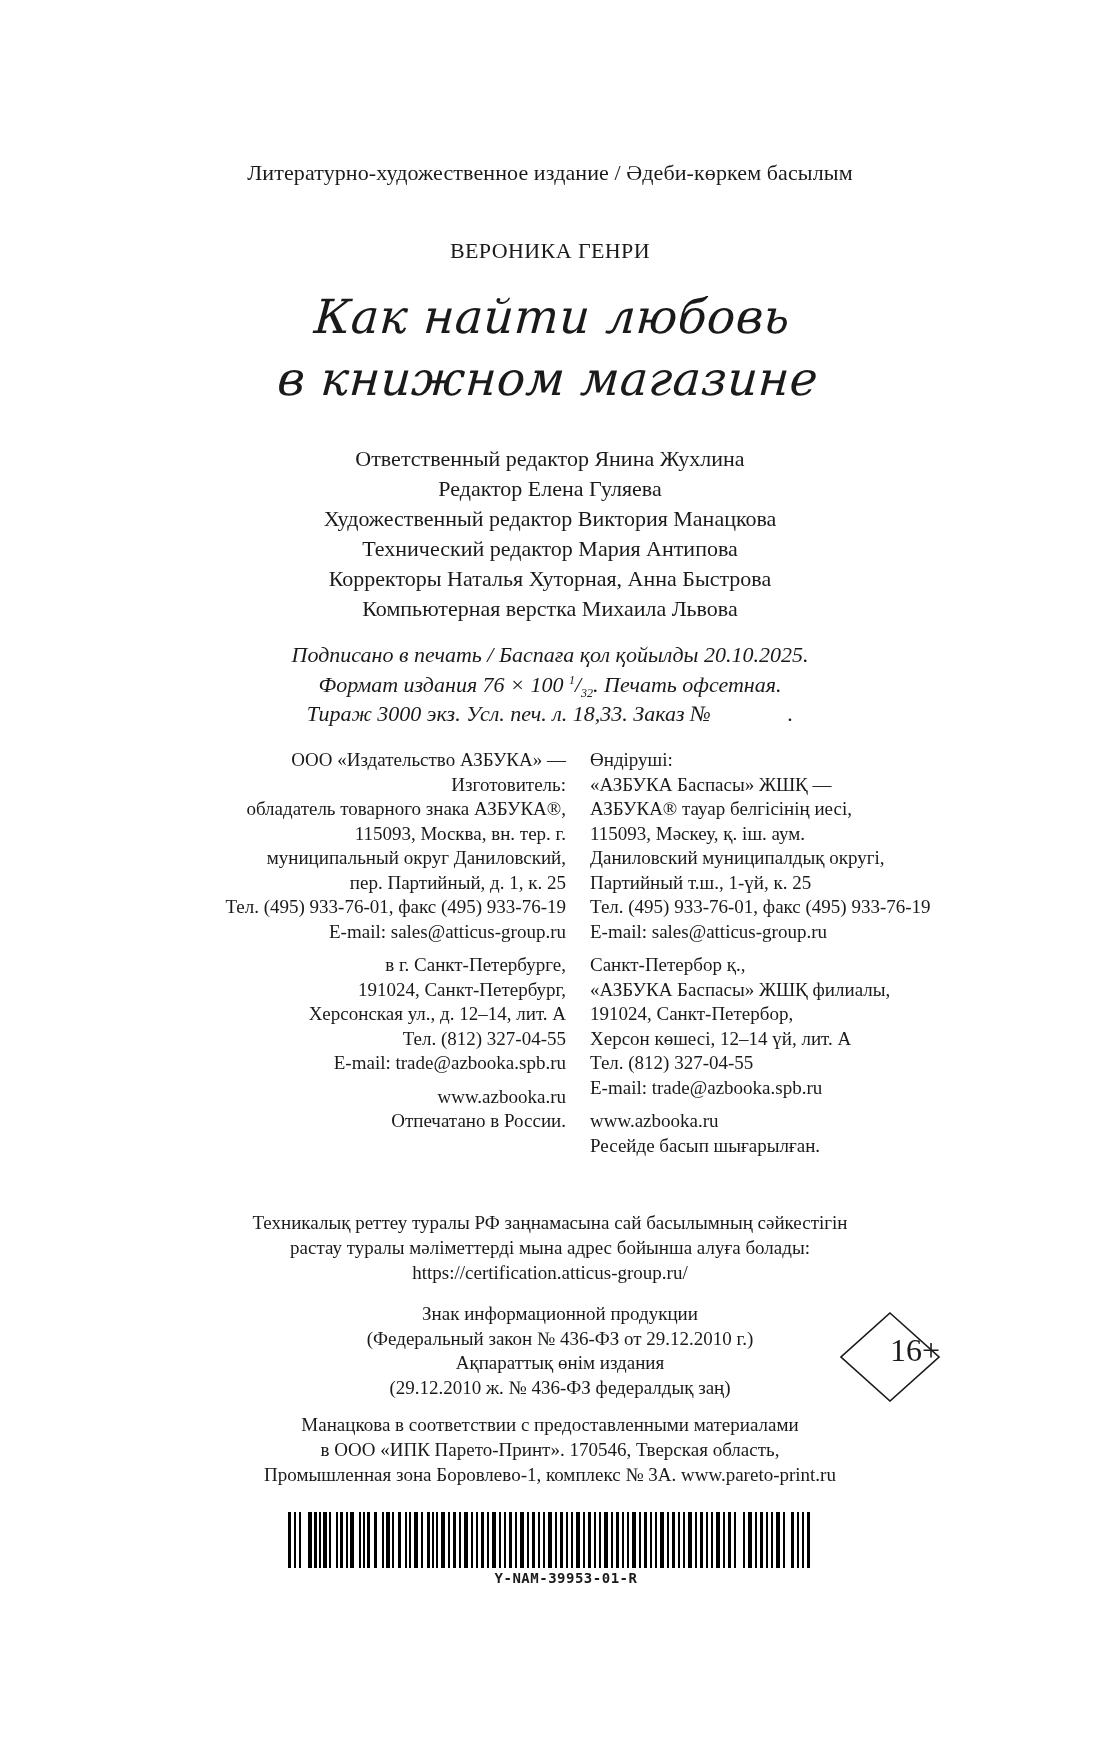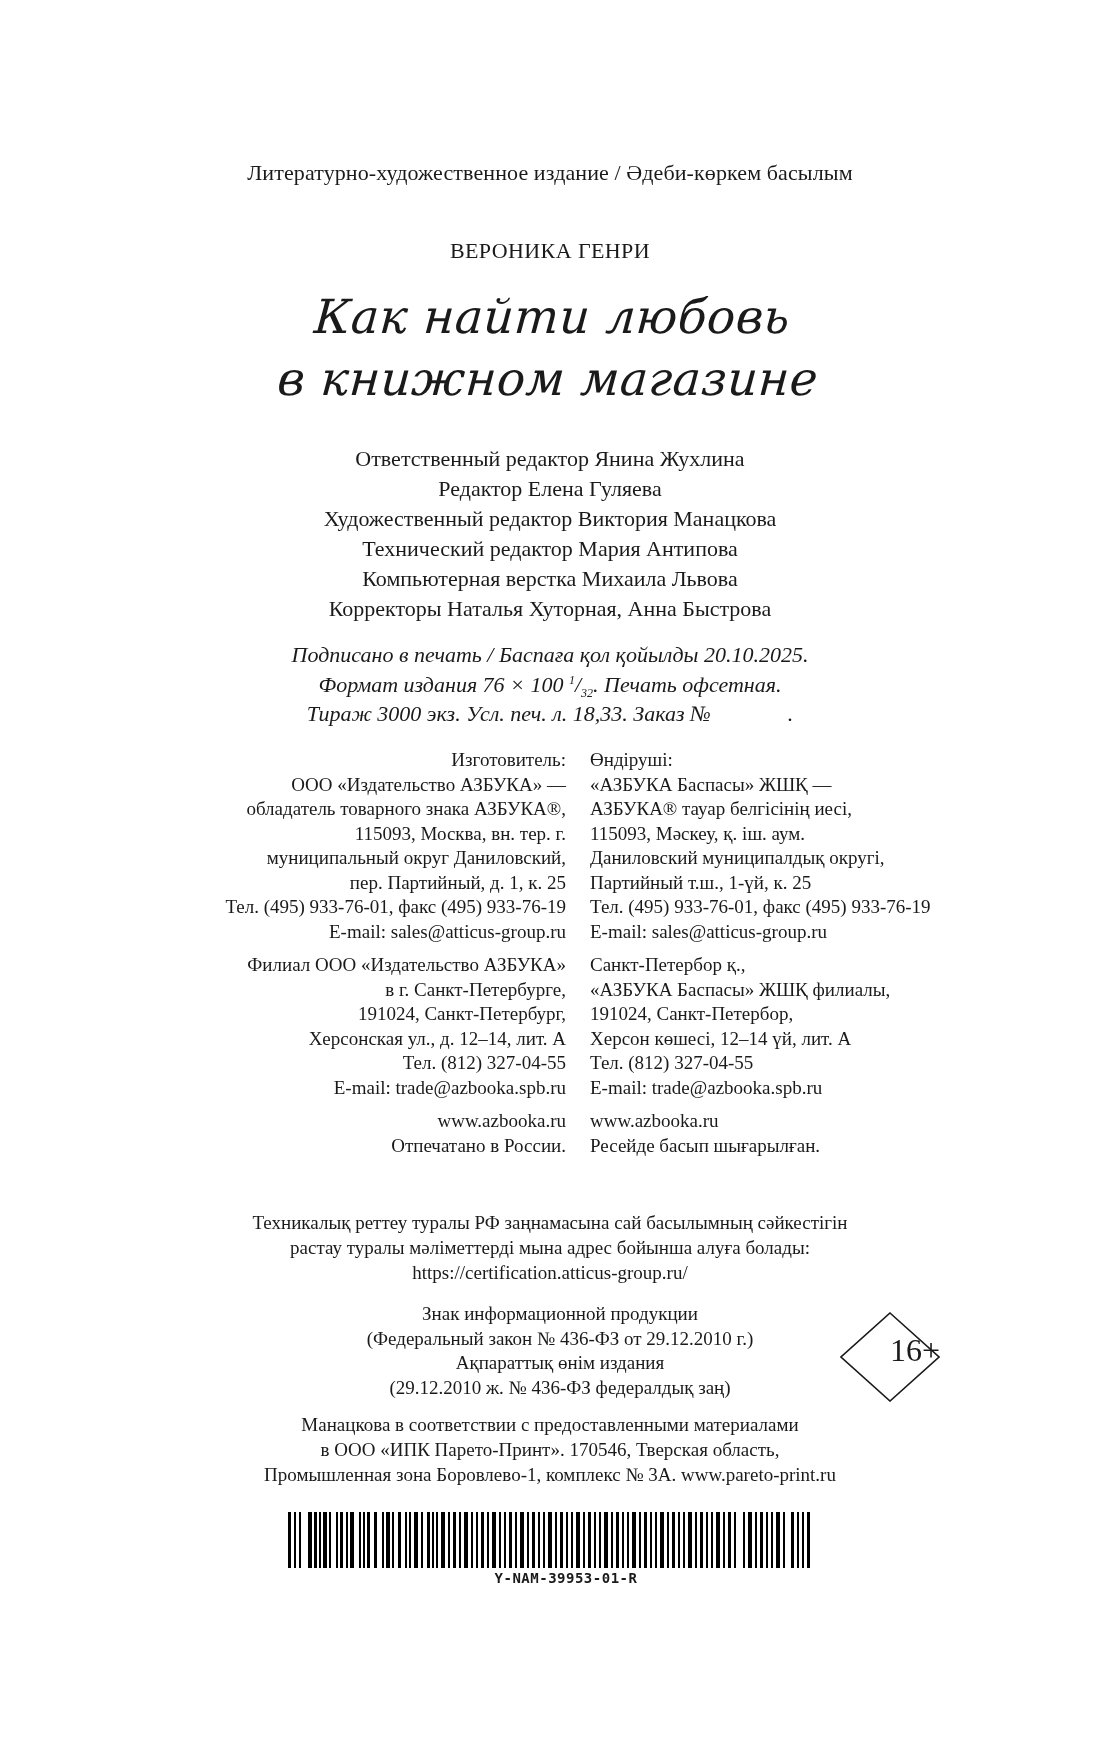--- a/index.html
+++ b/index.html
@@ -51,45 +51,44 @@
 <div class="abs center title">
   <div>Как найти любовь</div>
   <div>в книжном магазине</div>
 </div>
 
 <div class="abs center credits">
   <div>Ответственный редактор Янина Жухлина</div>
   <div>Редактор Елена Гуляева</div>
   <div>Художественный редактор Виктория Манацкова</div>
   <div>Технический редактор Мария Антипова</div>
+  <div>Корректоры Наталья Хуторная, Анна Быстрова</div>
   <div>Компьютерная верстка Михаила Львова</div>
-  <div>Корректоры Наталья Хуторная, Анна Быстрова</div>
 </div>
 
 <div class="abs center printinfo">
   <div>Подписано в печать / Баспаға қол қойылды 20.10.2025.</div>
   <div><span>Формат издания 76 × 100 </span><sup>1</sup>/<sub>32</sub><span>. Печать офсетная.</span></div>
   <div style="white-space:pre;">Тираж 3000 экз. Усл. печ. л. 18,33. Заказ №              .</div>
 </div>
 
 <div class="abs cols">
   <div class="col-left">
     <div>
+      <div>ООО «Издательство АЗБУКА» —</div>
       <div>Изготовитель:</div>
-      <div>ООО «Издательство АЗБУКА» —</div>
       <div>обладатель товарного знака АЗБУКА®,</div>
       <div>115093, Москва, вн. тер. г.</div>
       <div>муниципальный округ Даниловский,</div>
       <div>пер. Партийный, д. 1, к. 25</div>
       <div>Тел. (495) 933-76-01, факс (495) 933-76-19</div>
       <div>E-mail: sales@atticus-group.ru</div>
     </div>
     <div class="gap"></div>
     <div>
-      <div>Филиал ООО «Издательство АЗБУКА»</div>
       <div>в г. Санкт-Петербурге,</div>
       <div>191024, Санкт-Петербург,</div>
       <div>Херсонская ул., д. 12–14, лит. А</div>
       <div>Тел. (812) 327-04-55</div>
       <div>E-mail: trade@azbooka.spb.ru</div>
     </div>
     <div class="gap"></div>
     <div>
       <div>www.azbooka.ru</div>
       <div>Отпечатано в России.</div>

